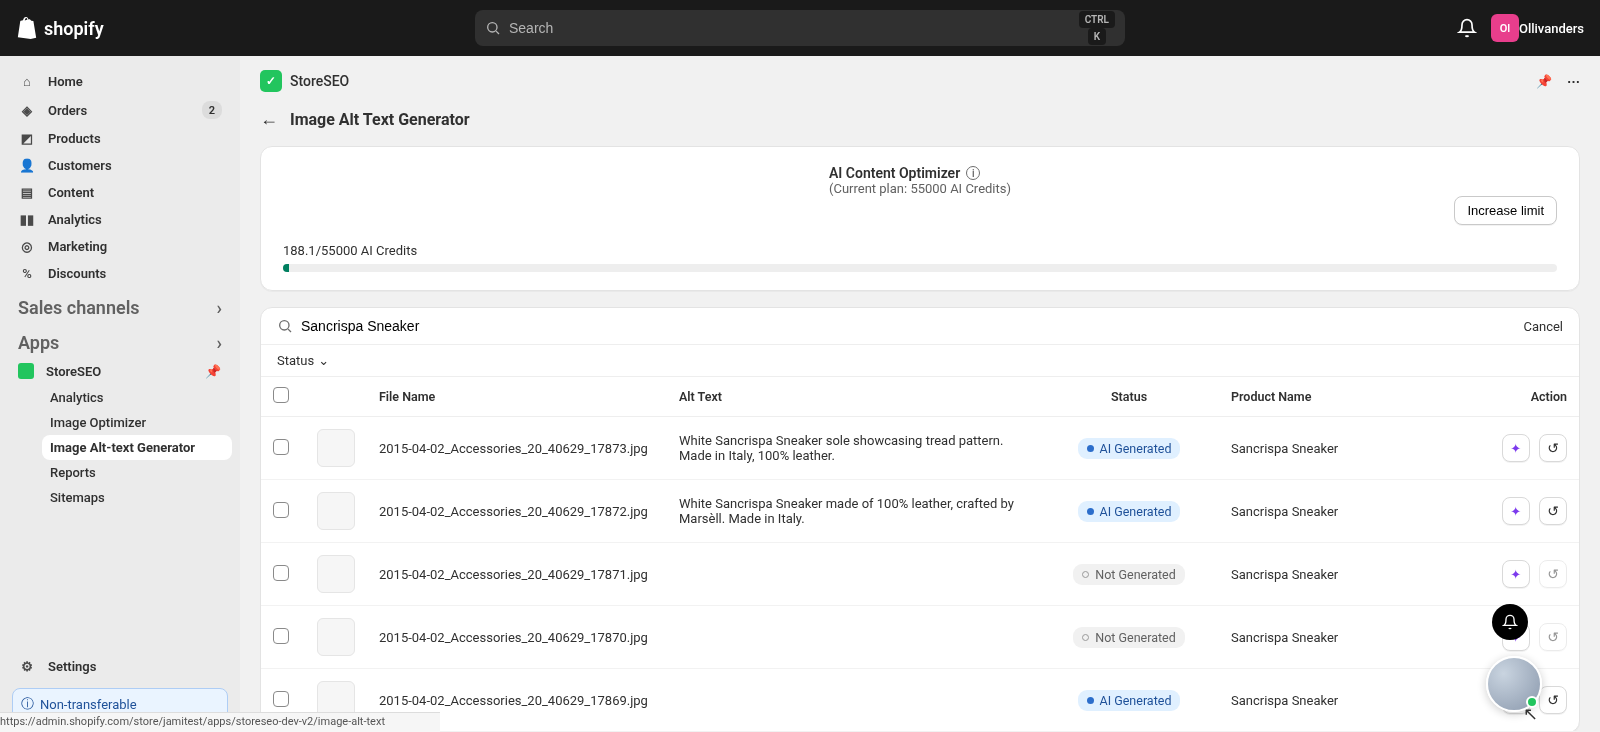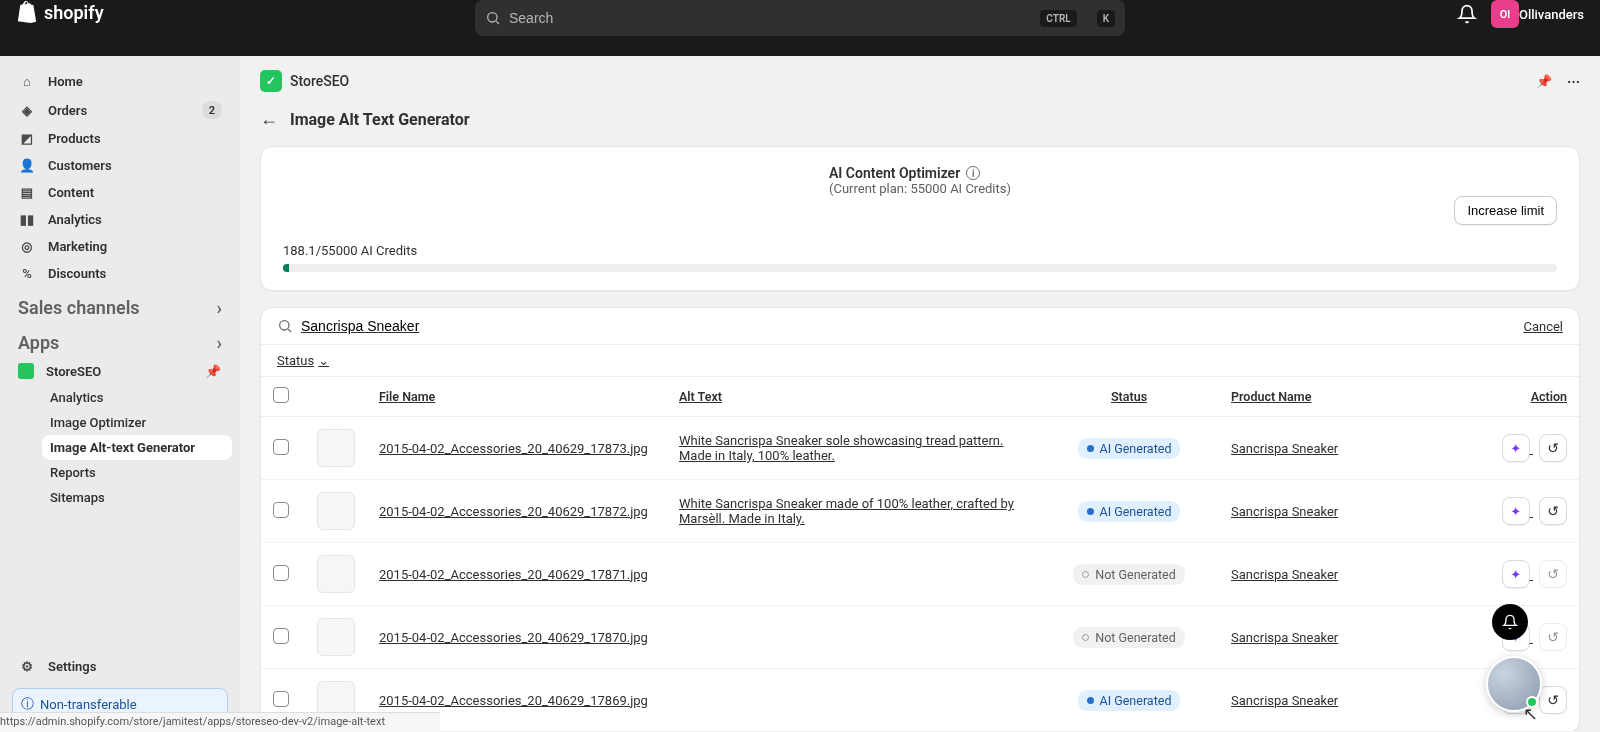--- a/index.html
+++ b/index.html
@@ -1,25 +1,25 @@
 <!DOCTYPE html>
 <html><head>
 <meta charset="utf-8">
 <style>
 * { box-sizing: border-box; margin: 0; padding: 0; }
 body { font-family: -apple-system, BlinkMacSystemFont, "Segoe UI", Roboto, sans-serif; font-size: 13px; color: #303030; background: #f1f1f1; overflow: hidden; width: 1600px; height: 732px; }
 
 
-.topbar { height: 56px; background: #1a1a1a; display: flex; align-items: flex-start; padding: 0 16px; position: relative; }
+.topbar { height: 56px; background: #1a1a1a; display: flex; align-items: center; padding: 0 16px; position: relative; }
 .logo { display: flex; align-items: center; gap: 6px; color: #fff; font-weight: 600; font-size: 18px; }
 .logo svg { display:block; }
 .search-wrap { position: absolute; left: 50%; transform: translateX(-50%); width: 650px; height: 36px; background: #303030; border-radius: 8px; display: flex; align-items: center; padding: 0 10px; color: #b5b5b5; }
 .search-wrap input { flex: 1; background: transparent; border: none; outline: none; color: #fff; font-size: 14px; margin-left: 8px; }
 .search-wrap input::placeholder { color: #b5b5b5; }
-.kbd-group { display: flex; gap: 20px; align-items: center; }
+.kbd-group { display: flex; gap: 0; align-items: center; flex-direction: column; }
 .kbd { background: #1a1a1a; color: #b5b5b5; font-size: 10px; padding: 3px 6px; border-radius: 4px; font-weight: 600; }
 .topbar-right { margin-left: auto; display: flex; align-items: center; gap: 14px; color: #fff; }
 .bell { width: 20px; height: 20px; }
 .user-chip { display: flex; align-items: center; }
 .avatar { width: 28px; height: 28px; border-radius: 6px; background: #e83e8c; color: #fff; display: flex; align-items: center; justify-content: center; font-size: 11px; font-weight: 600; }
 
 
 .shell { display: flex; height: calc(732px - 56px); }
 .sidebar { width: 240px; background: #ebebeb; padding: 12px 8px; display: flex; flex-direction: column; position: relative; }
 .nav-item { display: flex; align-items: center; gap: 12px; padding: 6px 10px; border-radius: 8px; font-size: 13px; font-weight: 600; color: #303030; cursor: pointer; }
@@ -49,21 +49,21 @@
 .card { background:#fff; border:1px solid #e3e3e3; border-radius:12px; margin: 0 20px 16px; padding: 18px 22px; box-shadow: 0 1px 0 rgba(0,0,0,.03);}
 .opt-head { display:flex; align-items:center;flex-direction:column; }
 .opt-title { font-weight: 600; font-size: 14px; display:flex; align-items:center; gap:6px;}
 .opt-sub { font-size: 13px; color:#616161; margin-top: 0; }
 .credits { font-size: 13px; color:#303030; margin-top: 18px; margin-bottom: 6px; }
 .progress { height: 8px; background:#eee; border-radius: 4px; overflow:hidden; }
 .progress-fill { height:100%; background:#008060; width: 0.5%; }
 .btn { background:#fff; border:1px solid #c9c9c9; border-radius:8px; padding: 6px 12px; font-size: 13px; cursor:pointer; box-shadow: 0 1px 0 rgba(0,0,0,.05);}
 .opt-head .btn { margin-left:auto; }
 
-.table-card { background:#fff; border:1px solid #e3e3e3; border-radius:12px; margin: 0 20px 16px; box-shadow: 0 1px 0 rgba(0,0,0,.03); text-decoration: underline;}
+.table-card { background:#fff; border:1px solid #e3e3e3; border-radius:12px; margin: 0 20px 16px; box-shadow: 0 1px 0 rgba(0,0,0,.03);}
 .search-row { display:flex; align-items:center; padding: 10px 16px; border-bottom: 1px solid #eee; }
 .search-row .sicn { color:#6d6d6d; margin-right:8px; }
 .search-row input { flex:1; border:none; outline:none; font-size: 14px; }
 .search-row .cancel { font-size:13px; color:#303030; cursor:pointer; margin-left:12px; }
 .status-row { padding: 8px 16px; border-bottom: 1px solid #eee; font-size:13px; color:#303030; display:flex; }
 .status-filter { display:flex; align-items:center; gap:4px; cursor:pointer; }
 
 table { width:100%; border-collapse: collapse; }
 th { text-align:left; font-size:12.5px; font-weight:600; color:#303030; padding: 10px 12px; border-bottom:1px solid #eee; }
 td { padding: 12px 12px; border-bottom: 1px solid #f2f2f2; font-size: 13px; vertical-align: middle; color:#303030;}

